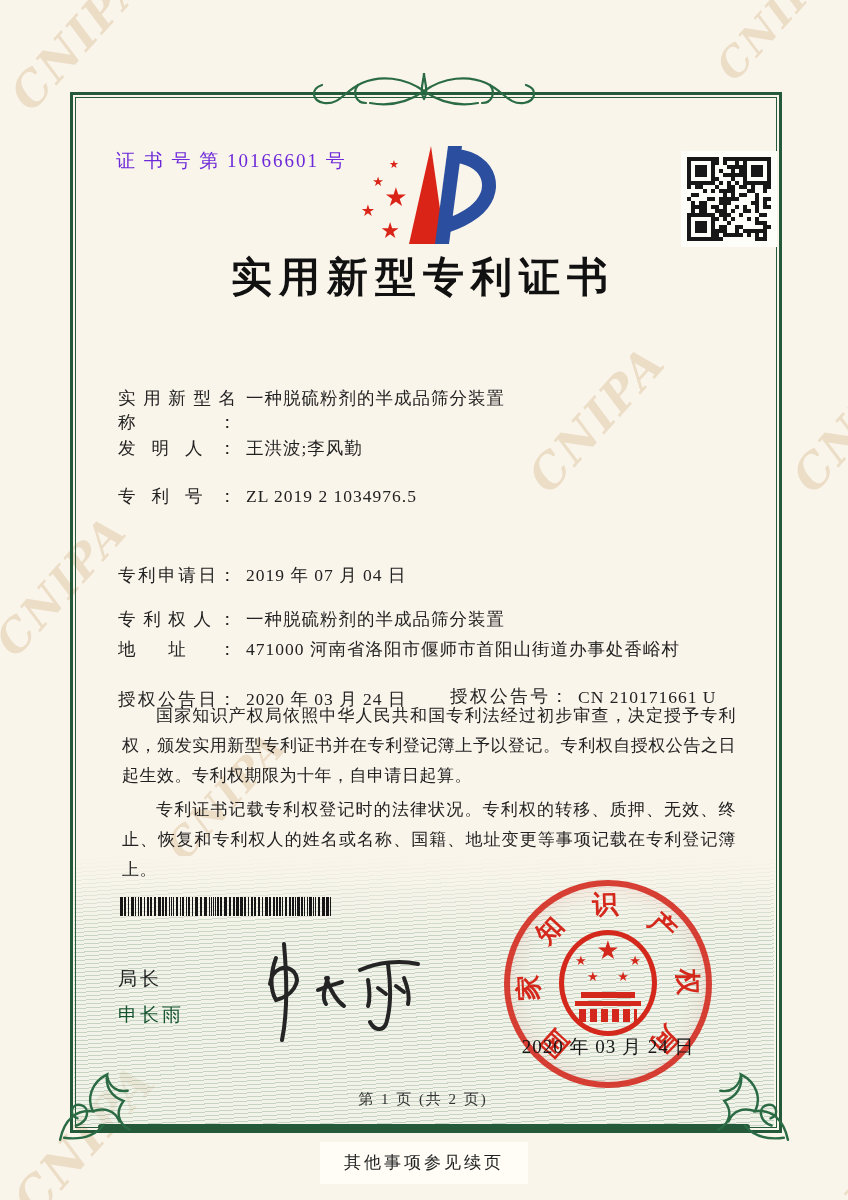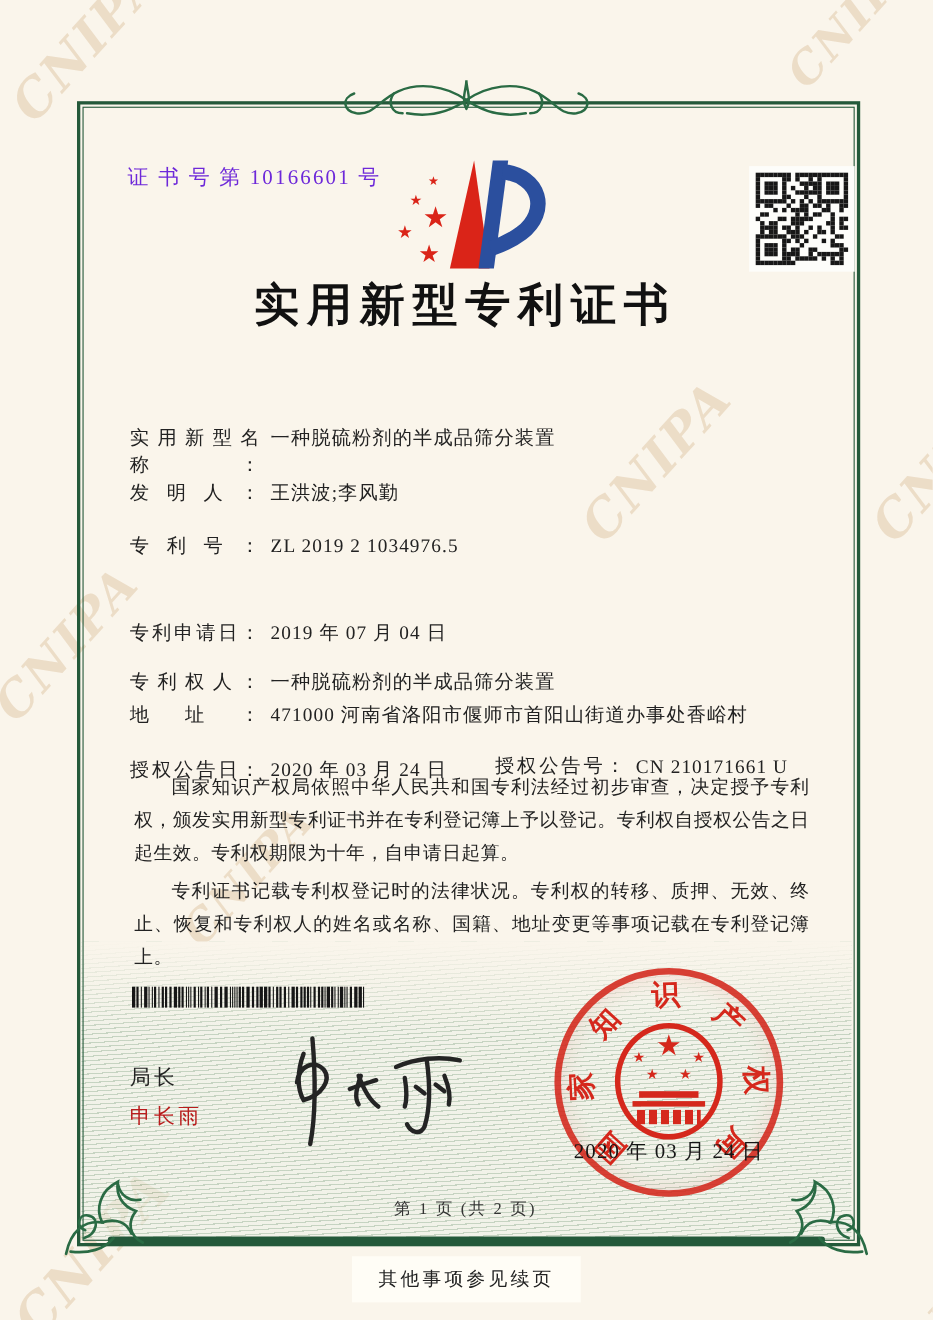--- a/index.html
+++ b/index.html
@@ -38,21 +38,21 @@
   .body-text{position:absolute;left:118px;top:697px;width:622px;font-size:17px;line-height:30px;
      letter-spacing:0.5px;color:#222;text-align:justify;}
   .body-text p{margin:4px;text-indent:2em;}
   
   .barcode{position:absolute;left:120px;top:897px;height:19px;width:220px;display:flex;align-items:stretch;}
   .barcode i{display:block;background:#161616;}
   
   .signer-title{position:absolute;left:118px;top:966px;font-size:19px;letter-spacing:3px;
      font-family:"Liberation Sans","DejaVu Sans",sans-serif;color:#222;}
   .signer-name{position:absolute;left:118px;top:1002px;font-size:19px;letter-spacing:3px;
-     font-family:"Liberation Sans","DejaVu Sans",sans-serif;color:#b91c1c;}
+     font-family:"Liberation Sans","DejaVu Sans",sans-serif;color:#14532d;}
   .signature{position:absolute;left:232px;top:938px;width:205px;height:108px;}
   
   .seal{position:absolute;left:504px;top:880px;width:208px;height:208px;z-index:5;}
   .seal-ring-circle{position:absolute;inset:0;border:6px solid rgba(211,37,26,0.88);border-radius:50%;
      box-shadow:inset 0 0 20px rgba(211,37,26,0.12);}
   .seal-char{position:absolute;left:50%;top:50%;width:30px;height:30px;margin-left:-15px;margin-top:-15px;
      font-size:26px;font-weight:bold;color:#d5281c;text-align:center;line-height:30px;}
   .emblem{position:absolute;left:55px;top:50px;width:98px;height:106px;color:#d5281c;}
   .em-wreath{position:absolute;inset:0;border:5px solid #d5281c;border-radius:50%;}
   .em-star{position:absolute;color:#d5281c;line-height:1;}

